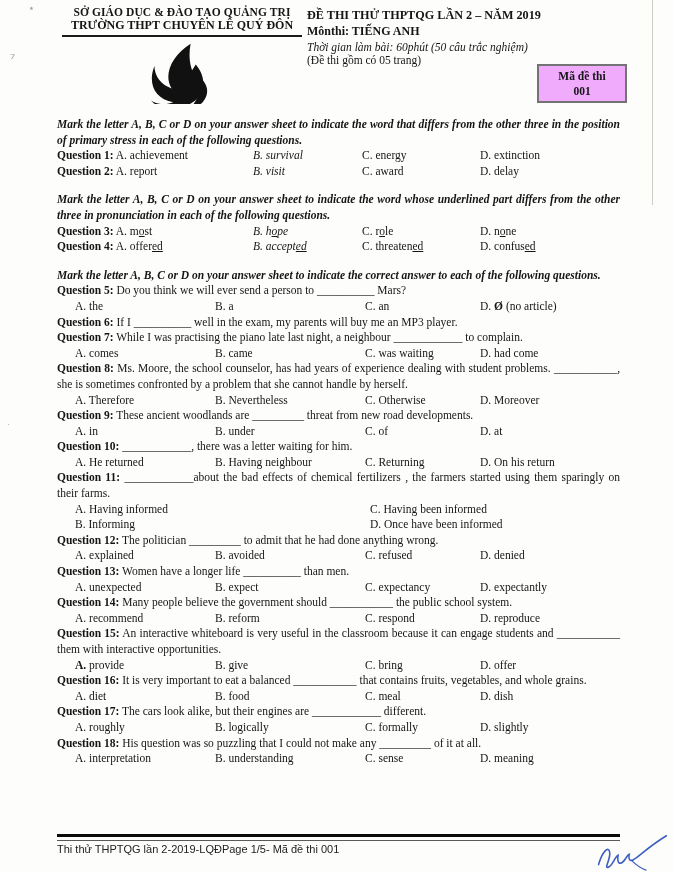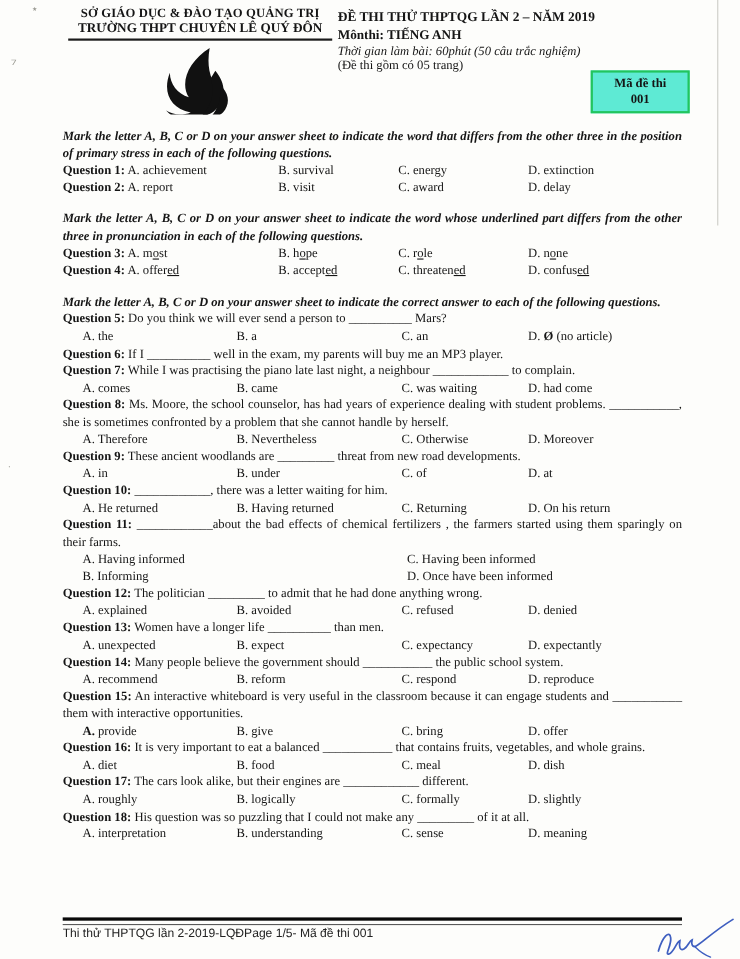--- a/index.html
+++ b/index.html
@@ -12,32 +12,32 @@
   .header-left{position:absolute;left:26px;top:6px;width:312px;text-align:center;}
   .org1{font-size:11.5px;font-weight:bold;letter-spacing:.1px;}
   .org2{font-size:12px;font-weight:bold;}
   .org-underline{width:240px;margin:2px auto 0;border-top:2px solid #1b1b1b;height:0;}
   .logo{display:block;margin:5px auto 0;}
   .header-right{position:absolute;left:307px;top:8px;width:290px;}
   .hr-title{font-weight:bold;font-size:12.2px;}
   .hr-subject{font-weight:bold;font-size:12px;margin-top:1px;}
   .hr-time{font-style:italic;font-size:11.5px;margin-top:2px;}
   .hr-pages{font-size:11.5px;margin-top:1px;}
-  .code-box{position:absolute;left:537px;top:64px;width:82px;border:2px solid #22c55e;background:#5eead4;
+  .code-box{position:absolute;left:537px;top:64px;width:82px;border:2px solid #737373;background:#f0abfc;
             text-align:center;font-weight:bold;font-size:11.5px;line-height:1.3;padding:3px 2px 2px;}
   
   .body{position:absolute;left:57px;top:117px;width:563px;font-size:11.5px;line-height:15.6px;}
   .section{margin:0 0 13px 0;}
   .section:last-child{margin-bottom:0;}
   .instr{font-weight:bold;font-style:italic;text-align:justify;margin:0;}
   .q{margin:0;}
   .qtext{margin:0;text-align:justify;}
   .ql{font-weight:bold;}
   .inlinerow{display:flex;}
-  .ic0{width:196px;}.ic1{width:109px;}.ic2{width:118px;}.ic3{flex:1;}
+  .ic0{width:196px;}.ic1{width:109px;font-style:italic;}.ic2{width:118px;}.ic3{flex:1;}
   .orow{display:flex;padding-left:18px;}
   .oc0{width:140px;}.oc1{width:150px;}.oc2{width:115px;}.oc3{flex:1;}
   .grow{display:flex;padding-left:18px;}
   .gc0{width:295px;}.gc1{flex:1;}
   u{text-decoration:underline;text-underline-offset:1px;}
   
   .footer-bar{position:absolute;left:57px;top:834px;width:563px;height:3px;
               border-top:3px solid #0a0a0a;border-bottom:1px solid #5a5a5a;}
   .footer-row{position:absolute;left:57px;top:843px;width:563px;display:flex;
               font-family:"Liberation Sans","DejaVu Sans",sans-serif;font-size:11px;color:#222;}
@@ -153,21 +153,21 @@
             <div class="oc0">A. in</div>
             <div class="oc1">B. under</div>
             <div class="oc2">C. of</div>
             <div class="oc3">D. at</div>
           </div>
         </div>
         <div class="q">
           <p class="qtext"><b class="ql">Question 10:</b> <span>____________, there was a letter waiting for him.</span></p>
           <div class="orow">
             <div class="oc0">A. He returned</div>
-            <div class="oc1">B. Having returned</div>
+            <div class="oc1">B. Having neighbour</div>
             <div class="oc2">C. Returning</div>
             <div class="oc3">D. On his return</div>
           </div>
         </div>
         <div class="q">
           <p class="qtext"><b class="ql">Question 11:</b> <span>____________about the bad effects of chemical fertilizers , the farmers started using them sparingly on their farms.</span></p>
           <div class="grow">
             <div class="gc0">A. Having informed</div>
             <div class="gc1">C. Having been informed</div>
           </div>

